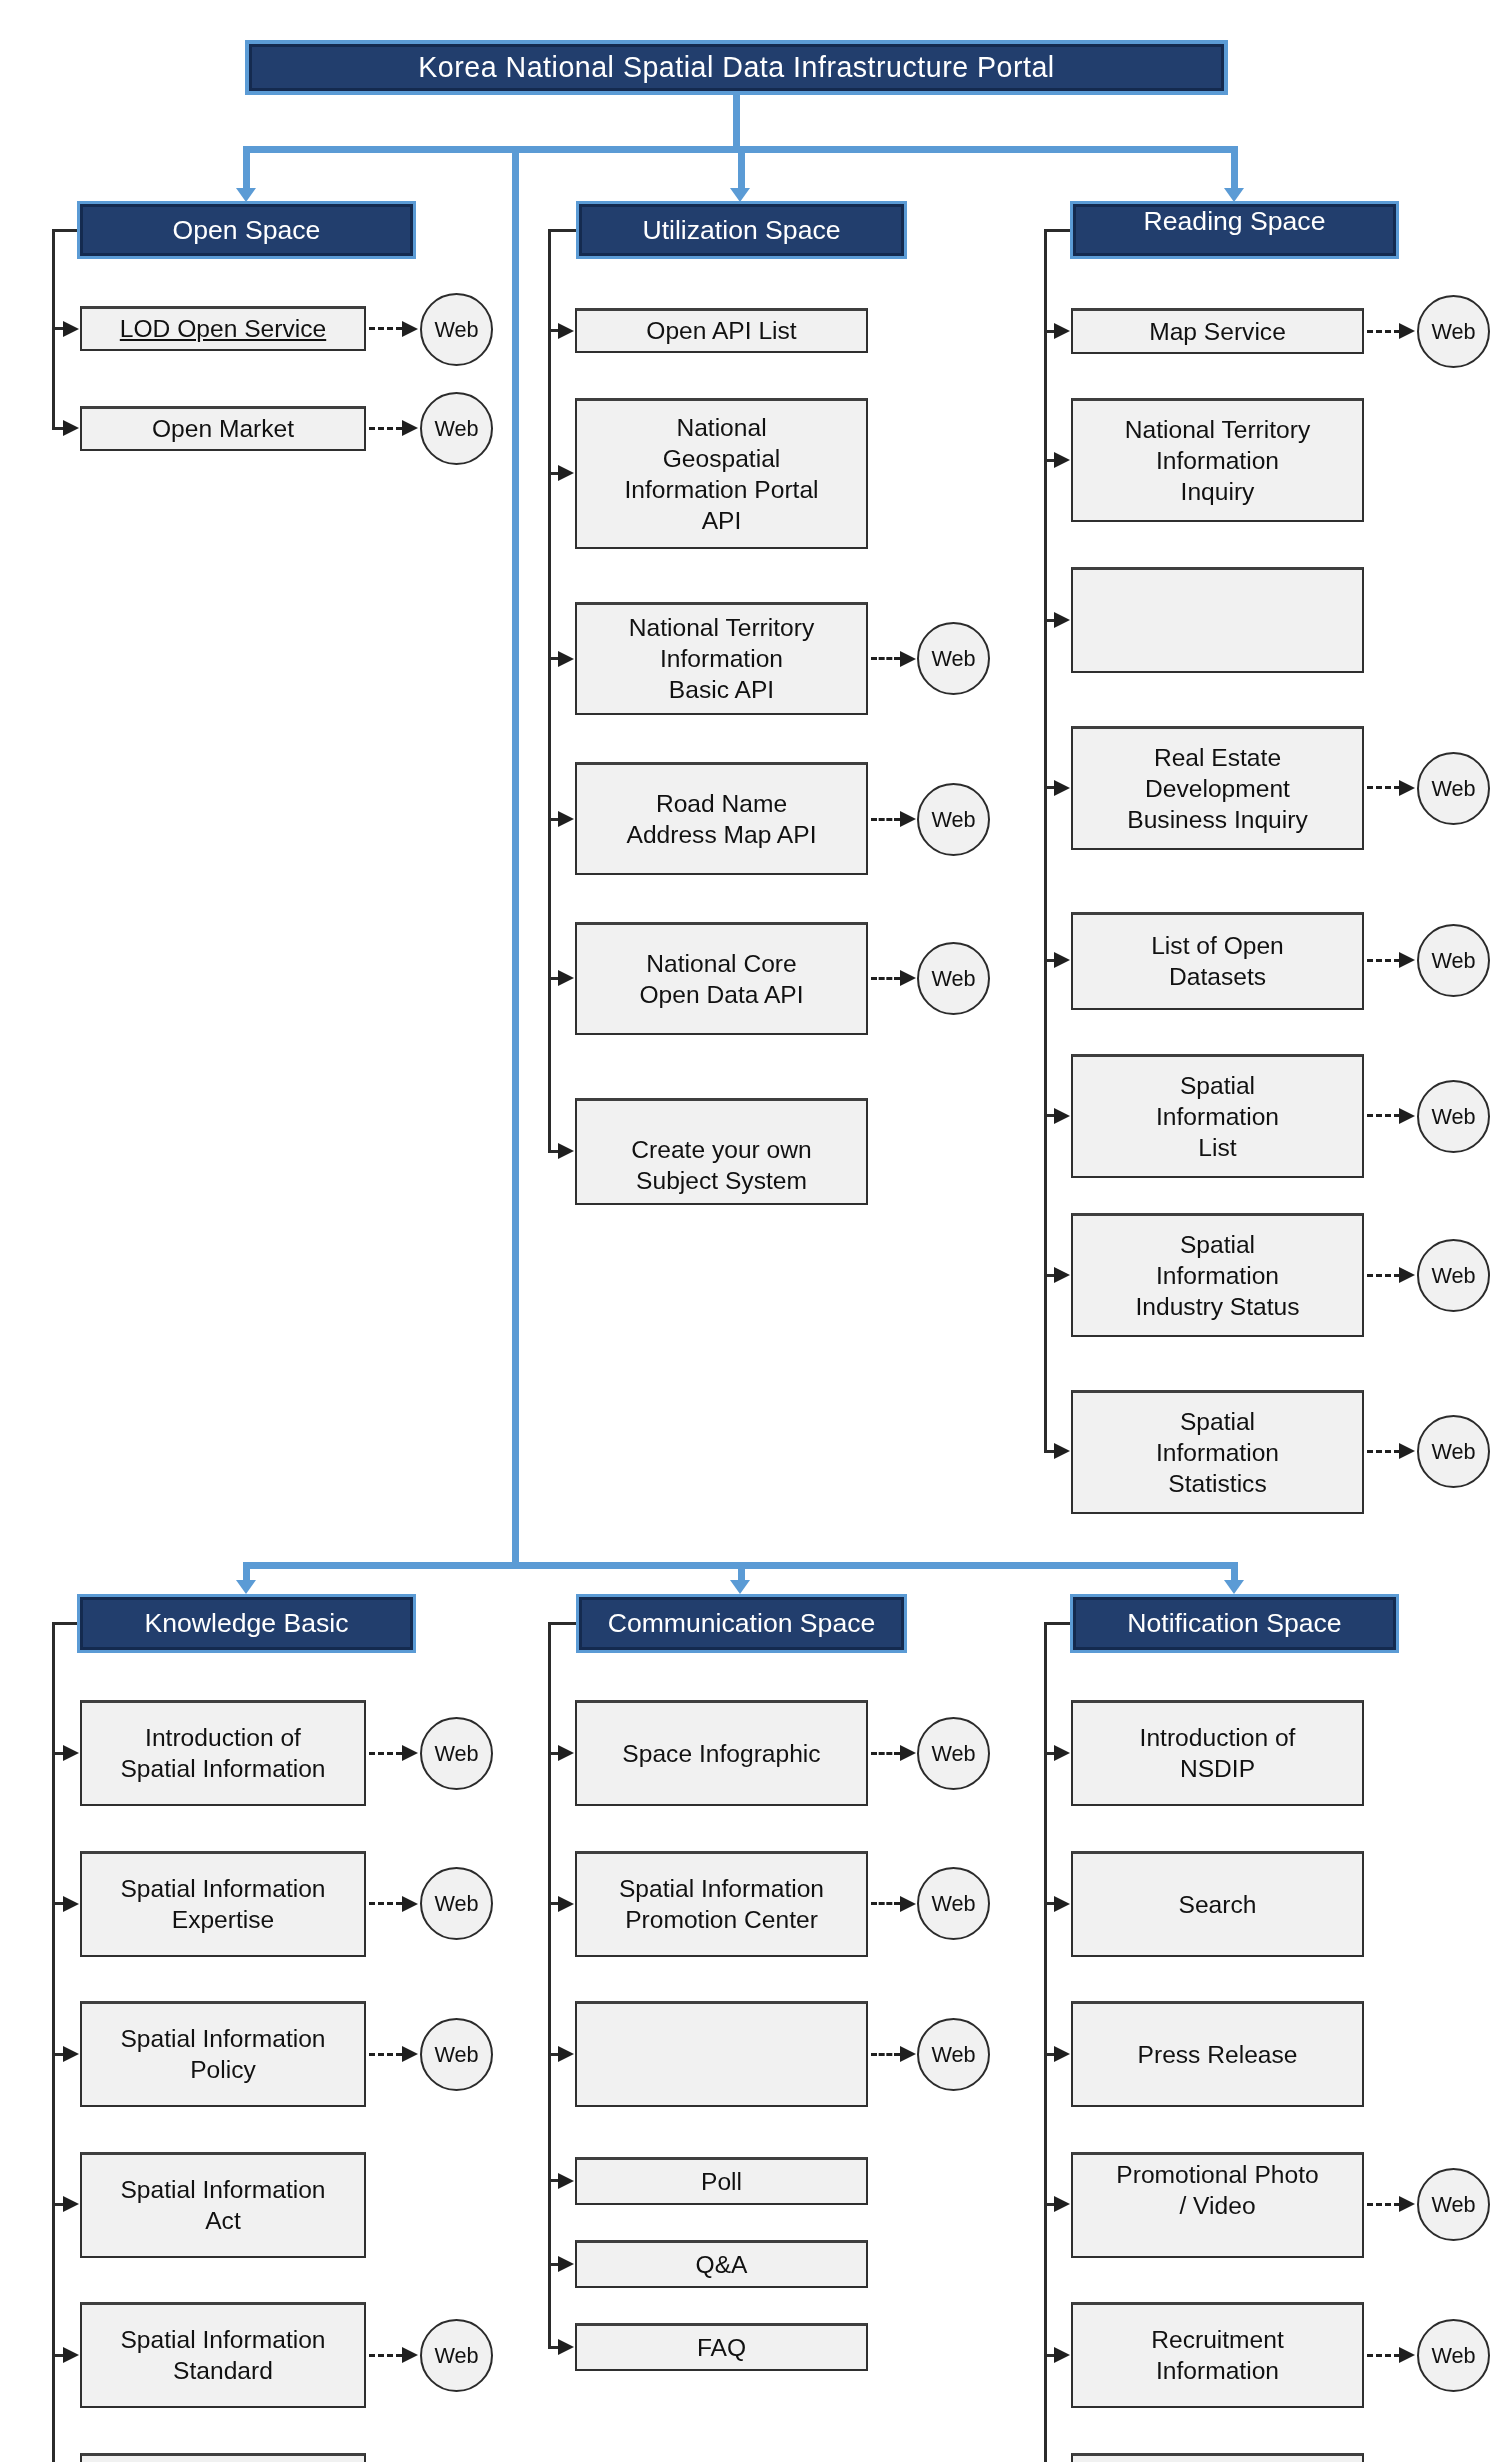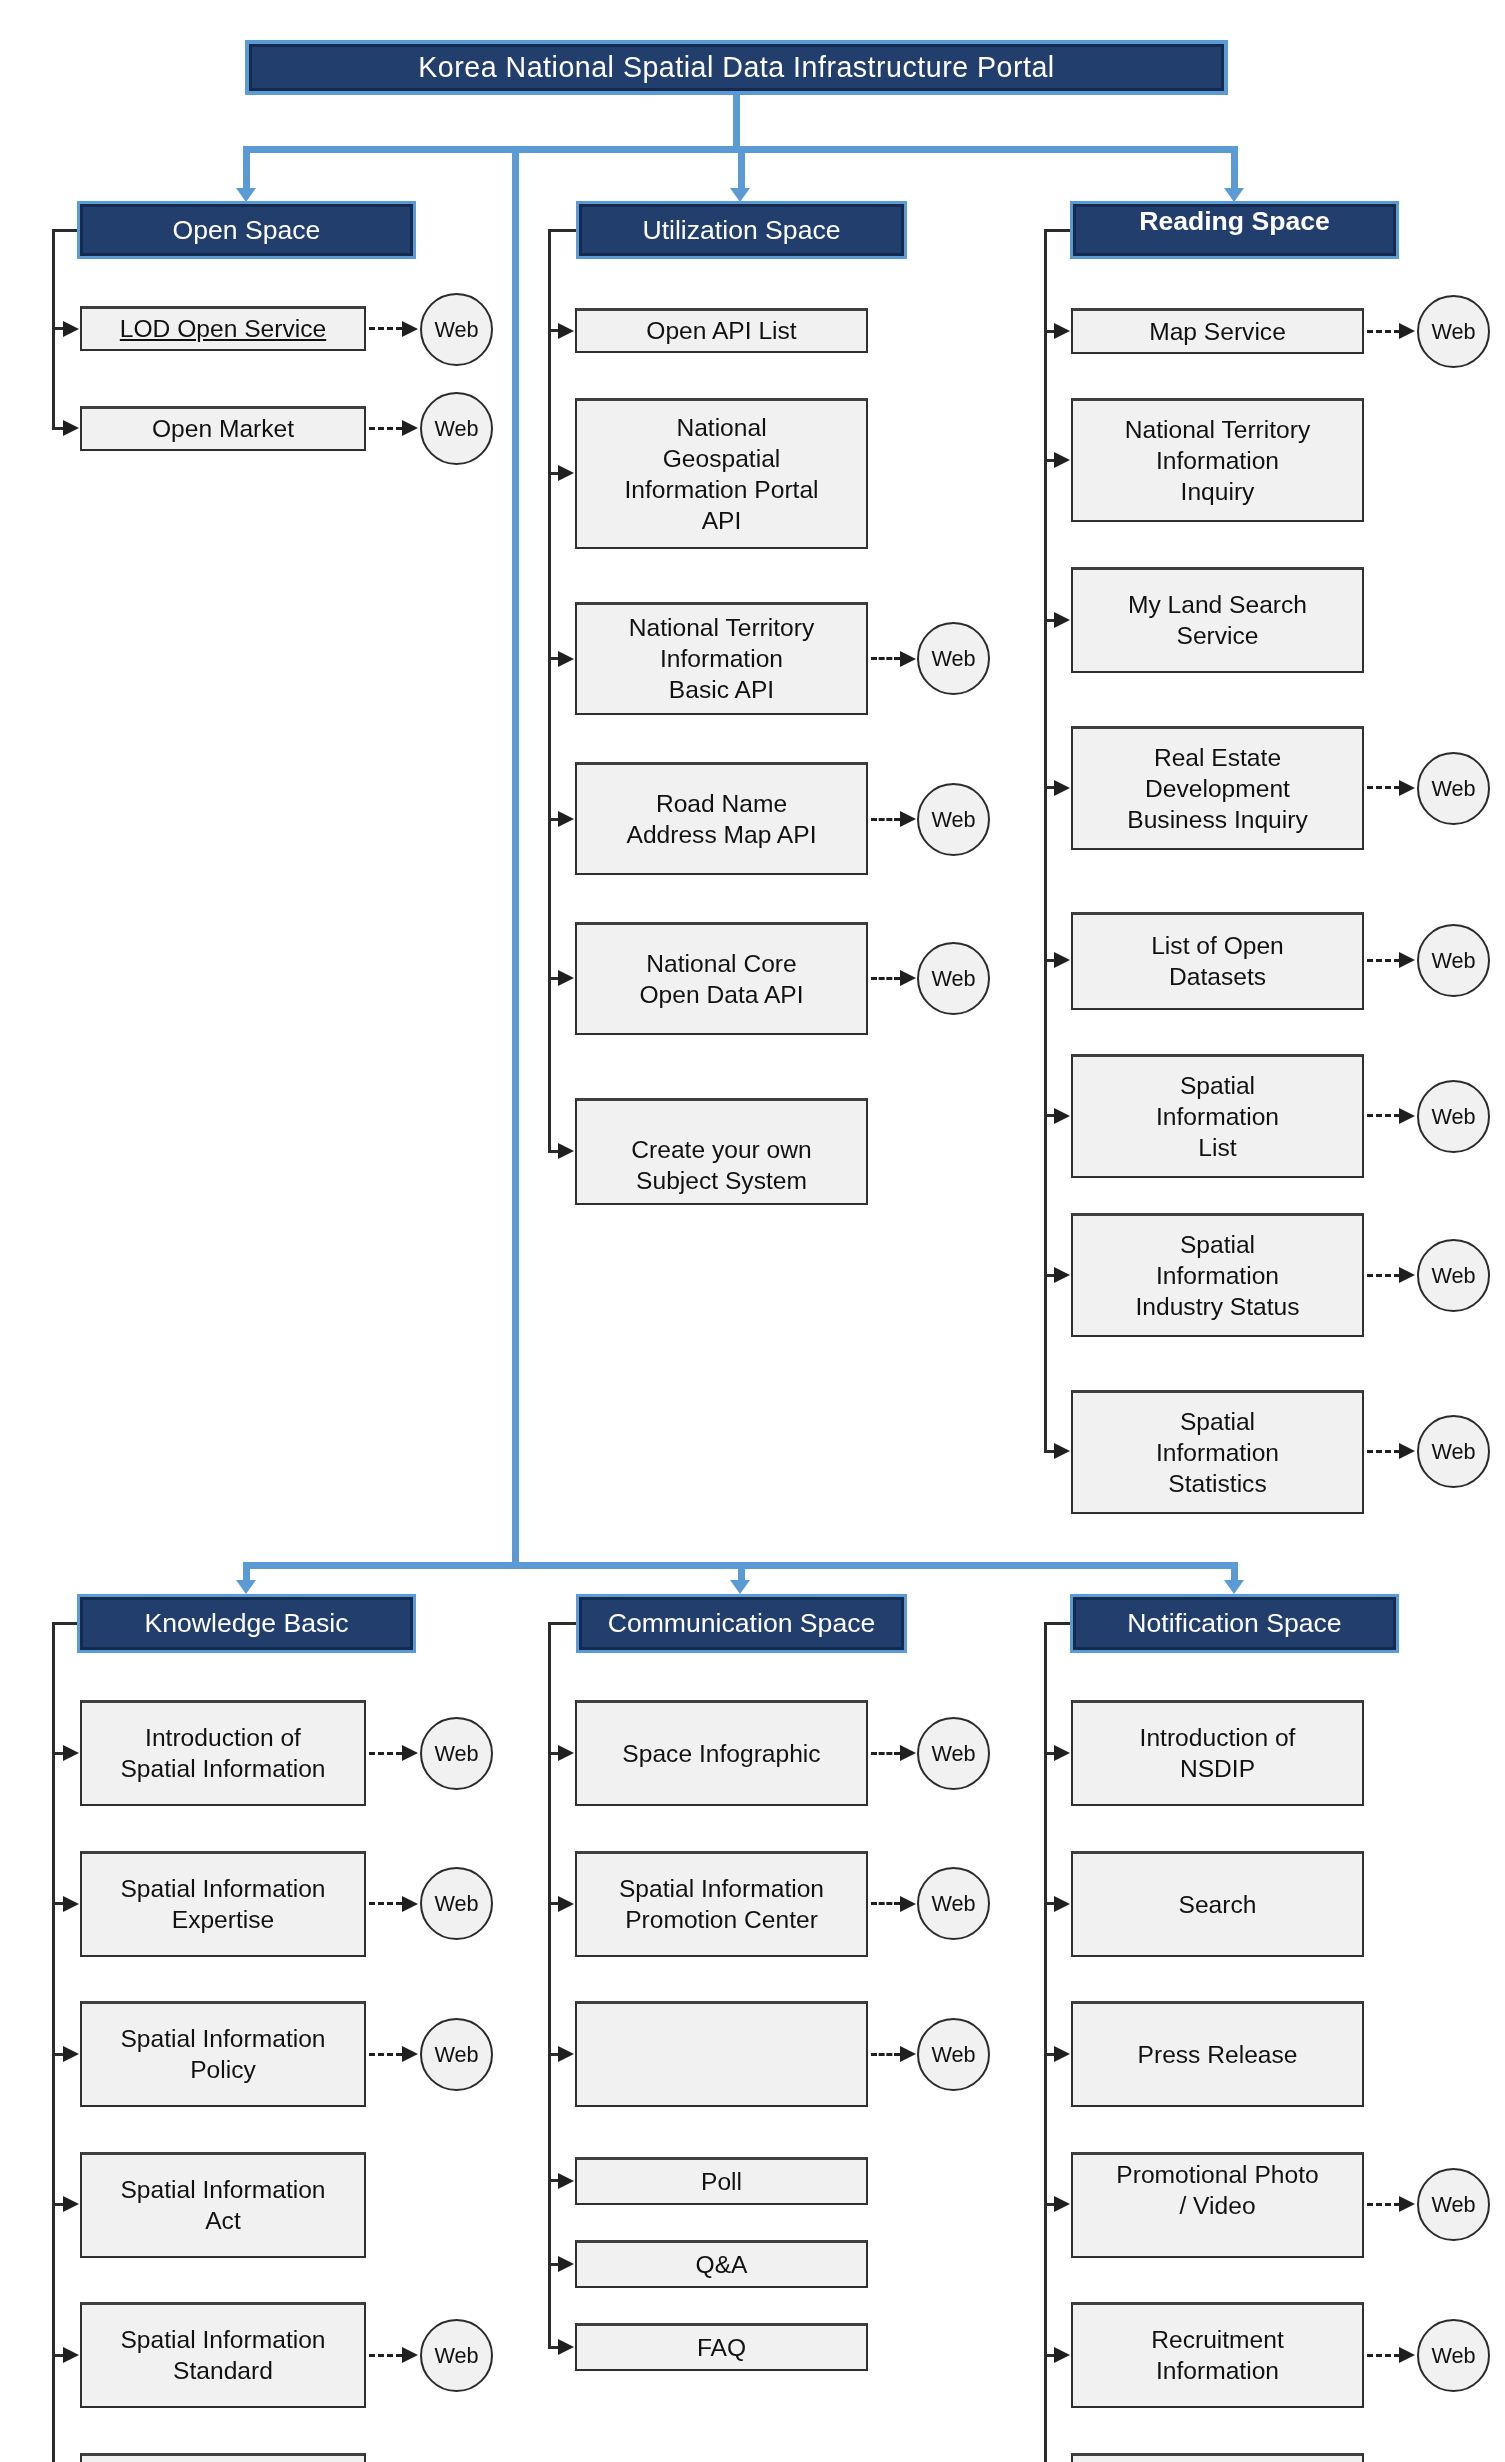--- a/index.html
+++ b/index.html
@@ -123,22 +123,20 @@
     <div class="abs web-lbl" style="left: 1417px; top: 295px; width: 73px; height: 73px; display: flex; align-items: center; justify-content: center;">Web</div>
     <div class="abs darkline" style="left: 1044px; top: 459px; width: 11.8px; height: 3px;"></div>
     <div class="abs tri" style="left: 1054px; top: 452px; width: 0px; height: 0px; border-top: 8.4px solid transparent; border-bottom: 8.4px solid transparent; border-left: 16.7px solid rgb(31, 31, 31);"></div>
     <div class="abs itembox" style="left: 1071px; top: 398px; width: 293px; height: 124px;"></div>
     <div class="abs item-lbl" style="left: 1071px; top: 398px; width: 293px; height: 124px; display: flex; align-items: center; justify-content: center; padding: 0px 6.9px;">National Territory
 Information
 Inquiry</div>
     <div class="abs darkline" style="left: 1044px; top: 619px; width: 11.8px; height: 3px;"></div>
     <div class="abs tri" style="left: 1054px; top: 612px; width: 0px; height: 0px; border-top: 8.4px solid transparent; border-bottom: 8.4px solid transparent; border-left: 16.7px solid rgb(31, 31, 31);"></div>
     <div class="abs itembox" style="left: 1071px; top: 567px; width: 293px; height: 106px;"></div>
-    <div class="abs item-lbl" style="left: 1071px; top: 567px; width: 293px; height: 106px; display: flex; align-items: center; justify-content: center; padding: 0px 6.9px;">My Land Search
-Service</div>
     <div class="abs darkline" style="left: 1044px; top: 786px; width: 11.8px; height: 3px;"></div>
     <div class="abs tri" style="left: 1054px; top: 780px; width: 0px; height: 0px; border-top: 8.4px solid transparent; border-bottom: 8.4px solid transparent; border-left: 16.7px solid rgb(31, 31, 31);"></div>
     <div class="abs itembox" style="left: 1071px; top: 726px; width: 293px; height: 124px;"></div>
     <div class="abs item-lbl" style="left: 1071px; top: 726px; width: 293px; height: 124px; display: flex; align-items: center; justify-content: center; padding: 0px 6.9px;">Real Estate
 Development
 Business Inquiry</div>
     <div class="abs dashline" style="left: 1367px; top: 786px; width: 32.5px; height: 0px;"></div>
     <div class="abs tri" style="left: 1399px; top: 780px; width: 0px; height: 0px; border-top: 8.4px solid transparent; border-bottom: 8.4px solid transparent; border-left: 16.7px solid rgb(31, 31, 31);"></div>
     <div class="abs webcircle" style="left: 1417px; top: 752px; width: 73px; height: 73px;"></div>
     <div class="abs web-lbl" style="left: 1417px; top: 752px; width: 73px; height: 73px; display: flex; align-items: center; justify-content: center;">Web</div>
@@ -175,21 +173,21 @@
     <div class="abs tri" style="left: 1054px; top: 1443px; width: 0px; height: 0px; border-top: 8.4px solid transparent; border-bottom: 8.4px solid transparent; border-left: 16.7px solid rgb(31, 31, 31);"></div>
     <div class="abs itembox" style="left: 1071px; top: 1390px; width: 293px; height: 124px;"></div>
     <div class="abs item-lbl" style="left: 1071px; top: 1390px; width: 293px; height: 124px; display: flex; align-items: center; justify-content: center; padding: 0px 6.9px;">Spatial
 Information
 Statistics</div>
     <div class="abs dashline" style="left: 1367px; top: 1450px; width: 32.5px; height: 0px;"></div>
     <div class="abs tri" style="left: 1399px; top: 1443px; width: 0px; height: 0px; border-top: 8.4px solid transparent; border-bottom: 8.4px solid transparent; border-left: 16.7px solid rgb(31, 31, 31);"></div>
     <div class="abs webcircle" style="left: 1417px; top: 1415px; width: 73px; height: 73px;"></div>
     <div class="abs web-lbl" style="left: 1417px; top: 1415px; width: 73px; height: 73px; display: flex; align-items: center; justify-content: center;">Web</div>
     <div class="abs navy hdrbox" style="left: 1070px; top: 201px; width: 329px; height: 58px;"></div>
-    <div class="abs hdr-lbl" style="left: 1070px; top: 201px; width: 329px; height: 40px; display: flex; align-items: center; justify-content: center; font-weight: bold;">Reading Space</div>
+    <div class="abs hdr-lbl" style="left: 1070px; top: 201px; width: 329px; height: 40px; display: flex; align-items: center; justify-content: center;">Reading Space</div>
     <div class="abs darkline" style="left: 52px; top: 1622px; width: 25px; height: 3px;"></div>
     <div class="abs darkline" style="left: 52px; top: 1622px; width: 3px; height: 1036px;"></div>
     <div class="abs darkline" style="left: 52px; top: 1752px; width: 12.8px; height: 3px;"></div>
     <div class="abs tri" style="left: 63px; top: 1745px; width: 0px; height: 0px; border-top: 8.4px solid transparent; border-bottom: 8.4px solid transparent; border-left: 16.7px solid rgb(31, 31, 31);"></div>
     <div class="abs itembox" style="left: 80px; top: 1700px; width: 286px; height: 106px;"></div>
     <div class="abs item-lbl" style="left: 80px; top: 1700px; width: 286px; height: 106px; display: flex; align-items: center; justify-content: center; padding: 0px 6.9px;">Introduction of
 Spatial Information</div>
     <div class="abs dashline" style="left: 369px; top: 1752px; width: 33px; height: 0px;"></div>
     <div class="abs tri" style="left: 402px; top: 1745px; width: 0px; height: 0px; border-top: 8.4px solid transparent; border-bottom: 8.4px solid transparent; border-left: 16.7px solid rgb(31, 31, 31);"></div>
     <div class="abs webcircle" style="left: 420px; top: 1717px; width: 73px; height: 73px;"></div>

